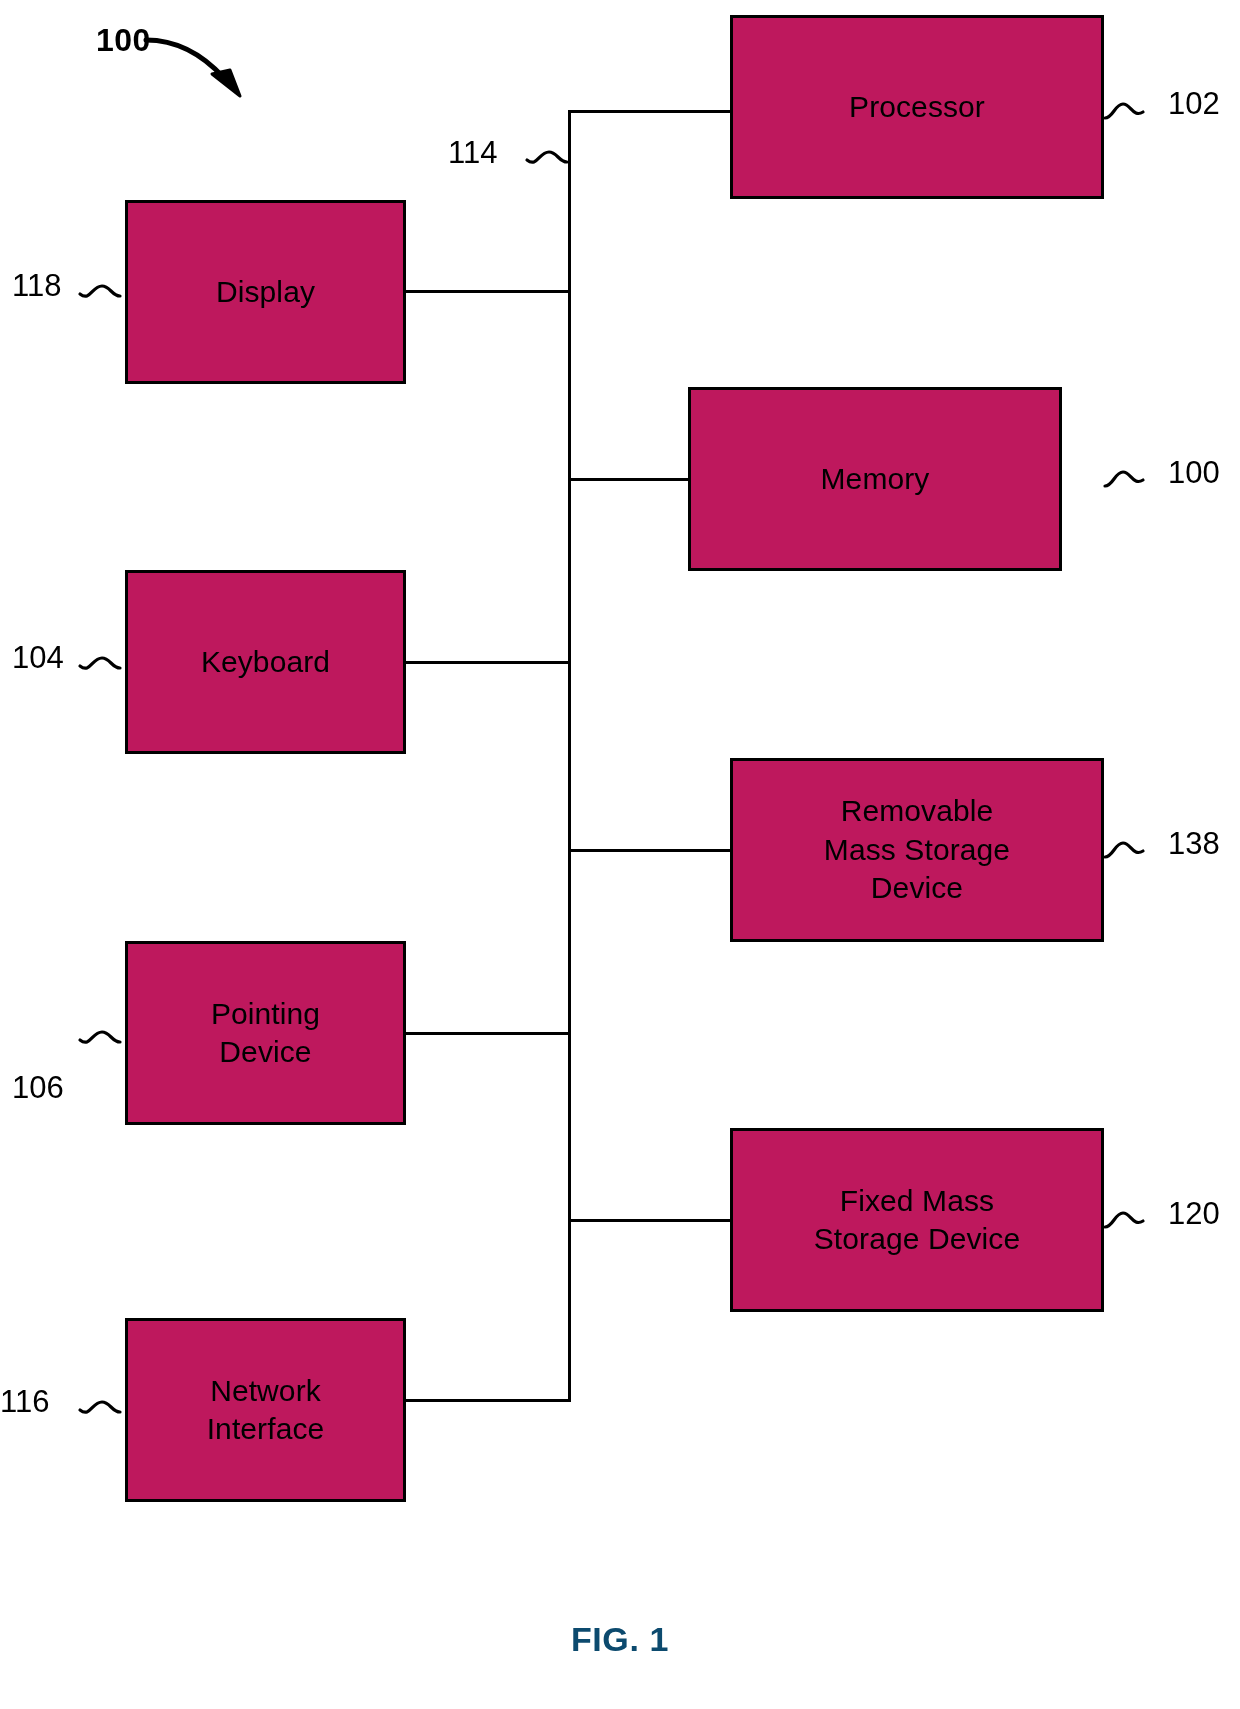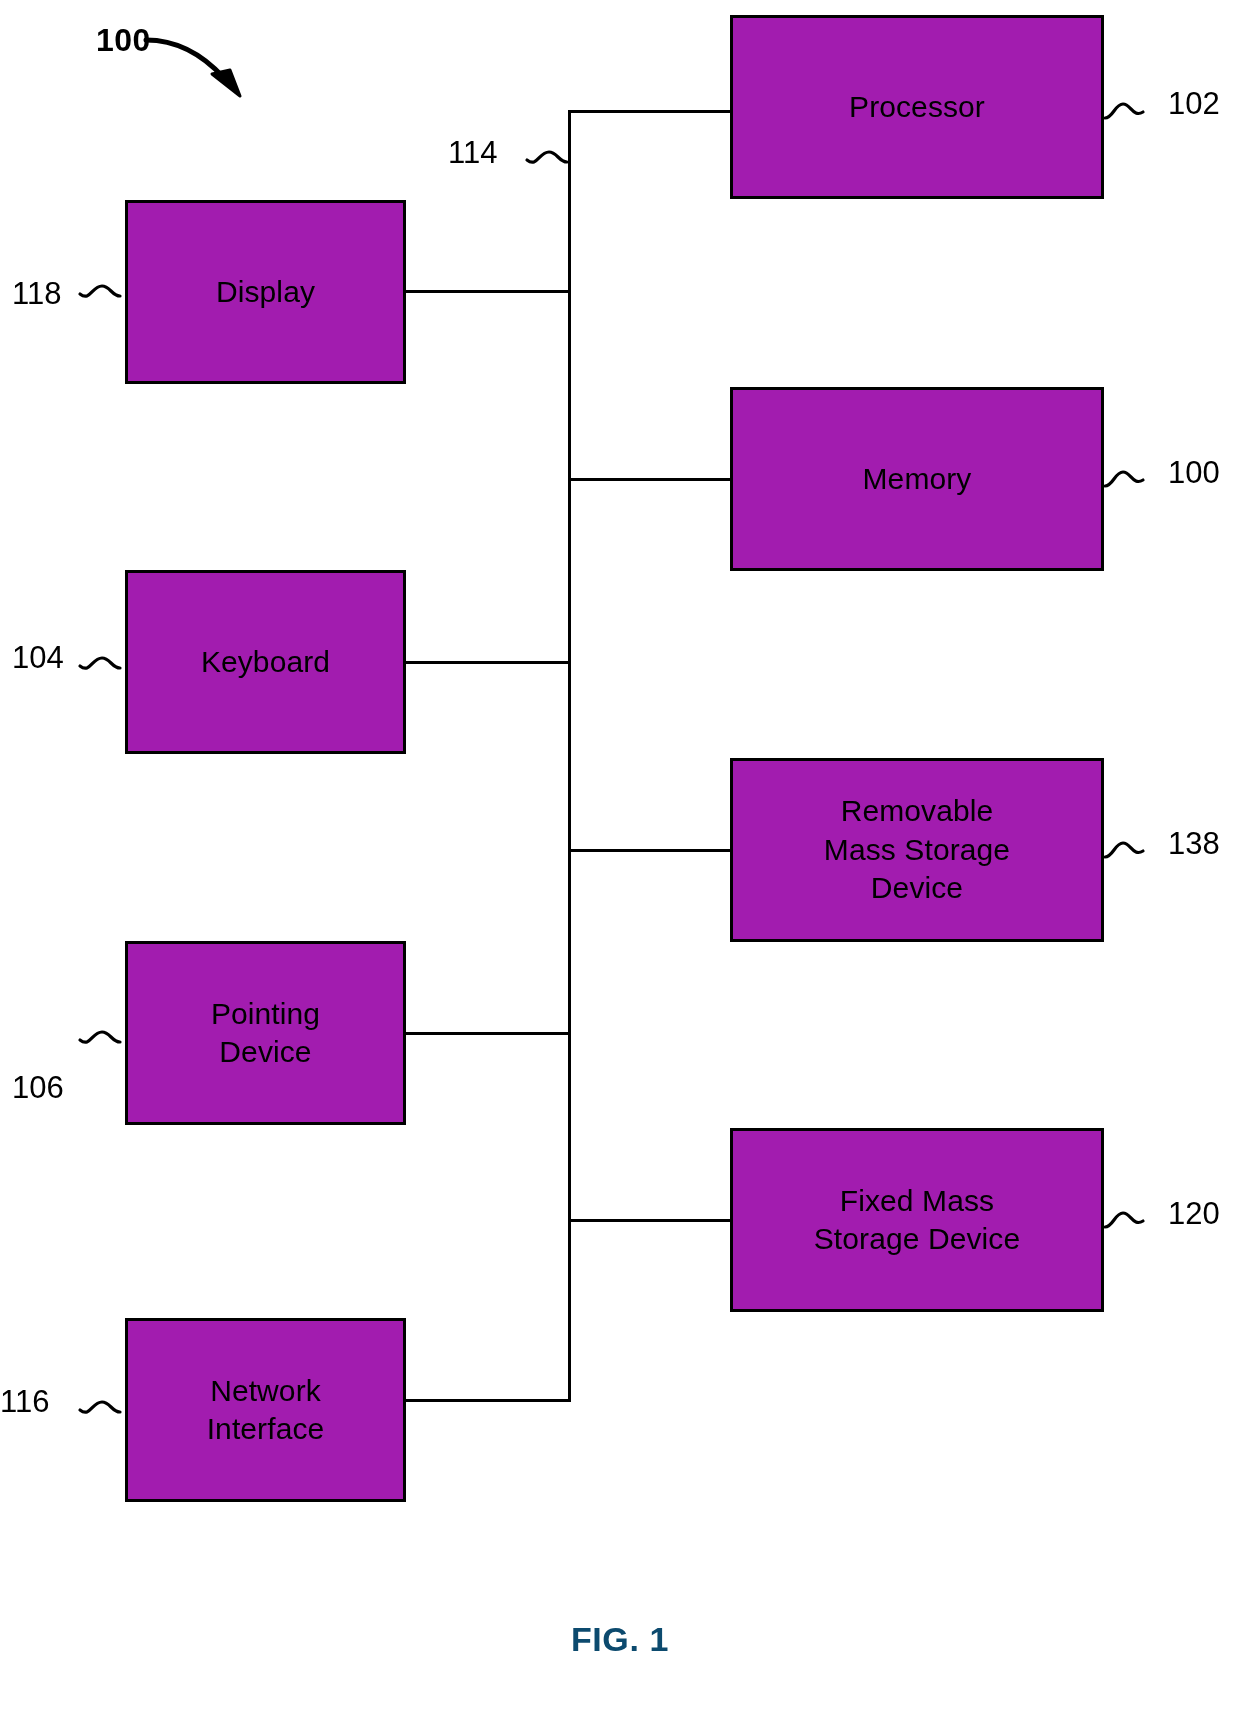--- a/index.html
+++ b/index.html
@@ -12,21 +12,21 @@
     width: 1240px;
     height: 1709px;
     background: #ffffff;
     font-family: "Liberation Sans", sans-serif;
     overflow: hidden;
   }
   .box {
     position: absolute;
     box-sizing: border-box;
     border: 3px solid #000000;
-    background: #a21caf;
+    background: #be185d;
     display: flex;
     align-items: center;
     justify-content: center;
     text-align: center;
     z-index: 3;
   }
   .box-label {
     font-size: 30px;
     line-height: 1.28;
     color: #000000;
@@ -97,33 +97,33 @@
   </div>
   <div class="ref" style="left:1168px; top:86px;">102</div>
 
   <div class="ref" style="left:448px; top:135px;">114</div>
   <div class="leader" style="left:525px; top:140px;">
     <svg width="58" height="34" viewBox="0 0 58 34">
       <path d="M 2,20 C 12,28 14,12 24,12 C 32,12 34,22 42,22" fill="none" stroke="#000000" stroke-width="3.2" stroke-linecap="round"></path>
     </svg>
   </div>
 
-  <div class="ref" style="left:12px; top:276px;">118</div>
+  <div class="ref" style="left:12px; top:268px;">118</div>
   <div class="leader" style="left:78px; top:274px;">
     <svg width="58" height="34" viewBox="0 0 58 34">
       <path d="M 2,20 C 12,28 14,12 24,12 C 32,12 34,22 42,22" fill="none" stroke="#000000" stroke-width="3.2" stroke-linecap="round"></path>
     </svg>
   </div>
   <div class="box" style="left:125px; top:200px; width:281px; height:184px;">
     <span class="box-label">Display</span>
   </div>
   <div class="wire wire-h" style="left:404px; top:290px; width:167px;"></div>
 
   <div class="wire wire-h" style="left:568px; top:478px; width:165px;"></div>
-  <div class="box" style="left:730px; top:387px; width:374px; height:184px;align-items:center;">
+  <div class="box" style="left:688px; top:387px; width:374px; height:184px;align-items:center;">
     <span class="box-label">Memory</span>
   </div>
   <div class="leader" style="left:1103px; top:460px;">
     <svg width="58" height="34" viewBox="0 0 58 34">
       <path d="M 2,26 C 10,26 12,12 20,12 C 28,12 30,26 40,20" fill="none" stroke="#000000" stroke-width="3.2" stroke-linecap="round"></path>
     </svg>
   </div>
   <div class="ref" style="left:1168px; top:455px;">100</div>
 
   <div class="ref" style="left:12px; top:640px;">104</div>

